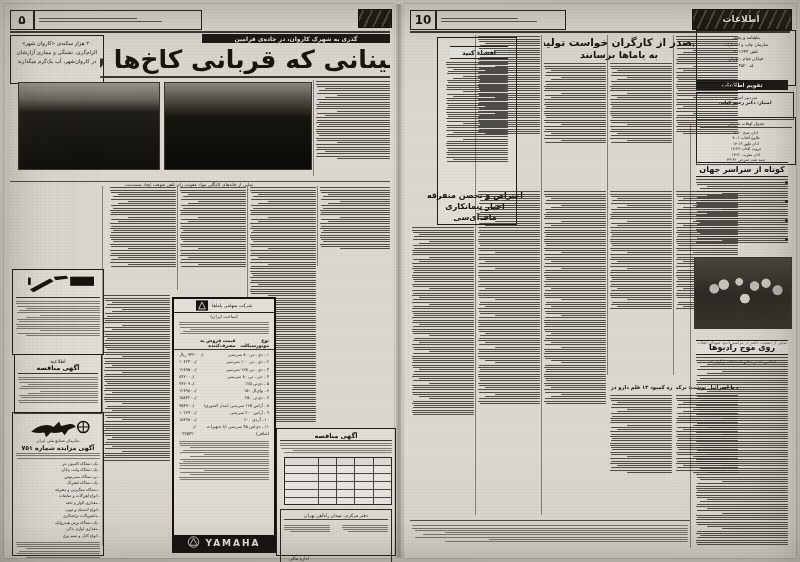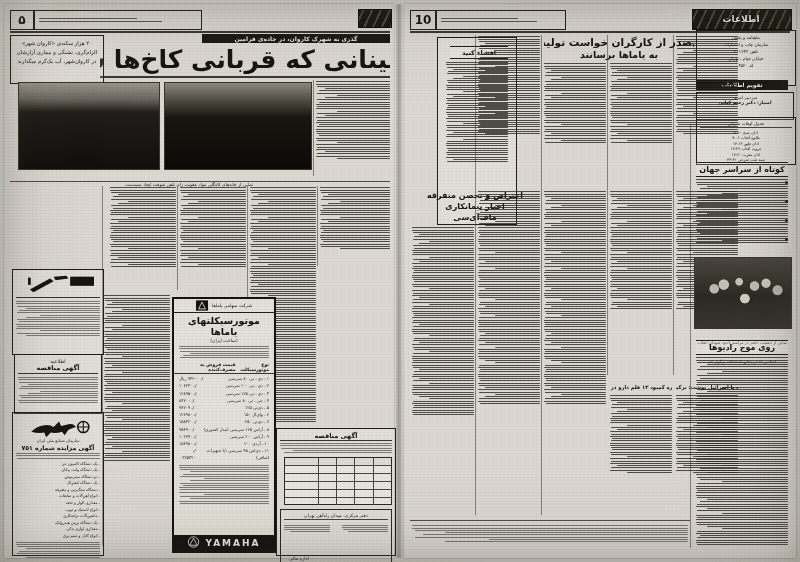--- a/index.html
+++ b/index.html
@@ -592,21 +592,20 @@
     <div class="adbox heavy" style="left:168px;top:293px;width:100px;height:252px;background:#e3e0d9;">
       <div style="display:flex;align-items:center;justify-content:center;gap:4px;height:13px;border-bottom:1px solid #201e19;">
         <span style="font-size:4.6px;color:#1b1915;">شرکت سهامی یاماها</span>
         <span>
           <svg viewBox="0 0 14 12" width="12" height="11" aria-hidden="true">
             <rect x="0" y="0" width="14" height="12" fill="#14120e"></rect>
             <path d="M7 2 L11 10 L3 10 Z" fill="none" stroke="#e8e5df" stroke-width="1"></path>
           </svg>
         </span>
       </div>
-      <div style="text-align:center;font-size:9.5px;font-weight:bold;color:#14120e;margin-top:2px;direction:rtl;">موتورسیکلتهای یاماها</div>
       <div style="text-align:center;font-size:4.6px;color:#2a2720;margin-top:1px;">(ساخت ایران)</div>
       <div style="padding:0 5px;margin-top:3px;">
         <span class="lines tight pale">
             <i></i>
             <i></i>
             <i></i>
             <i></i>
             <i></i>
             <i></i>
           </span>

